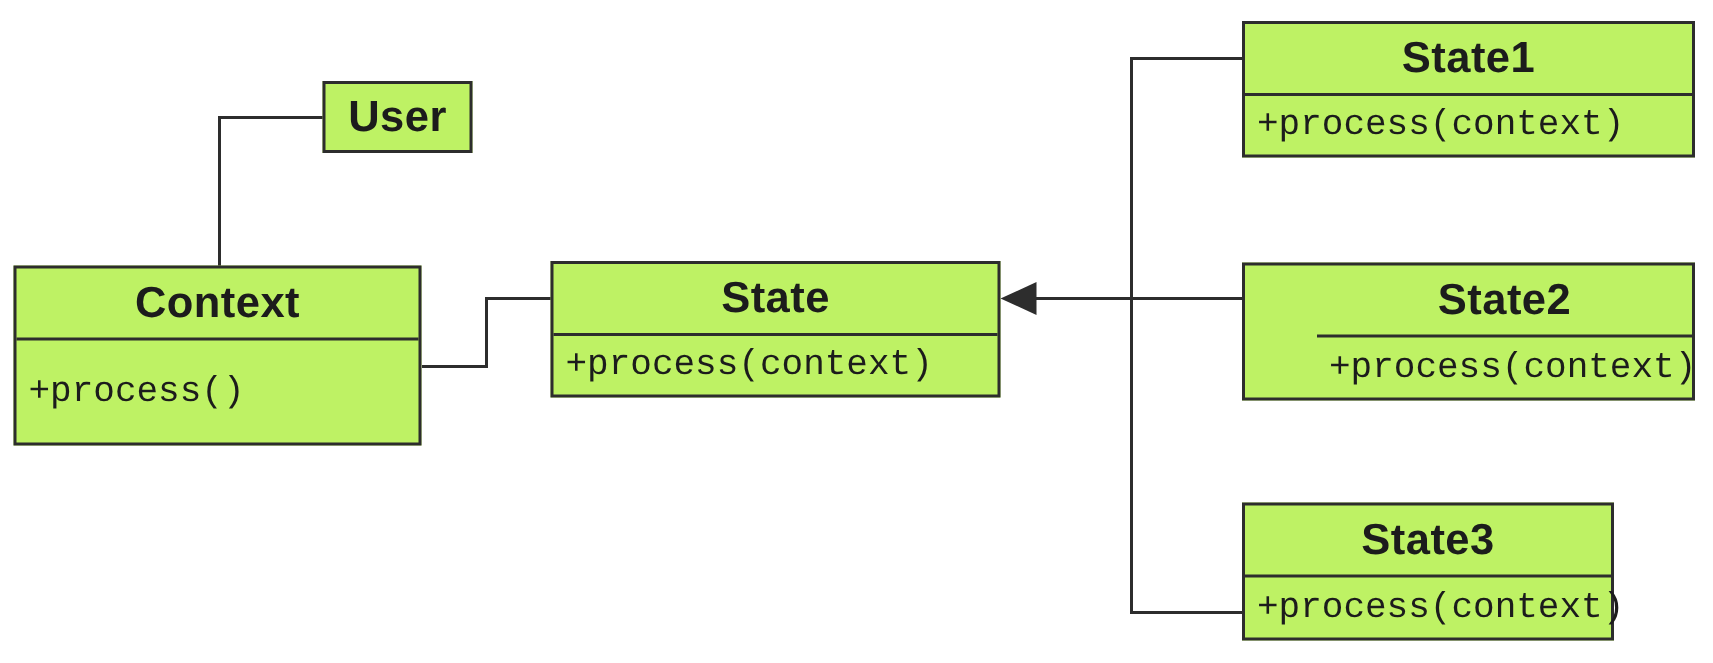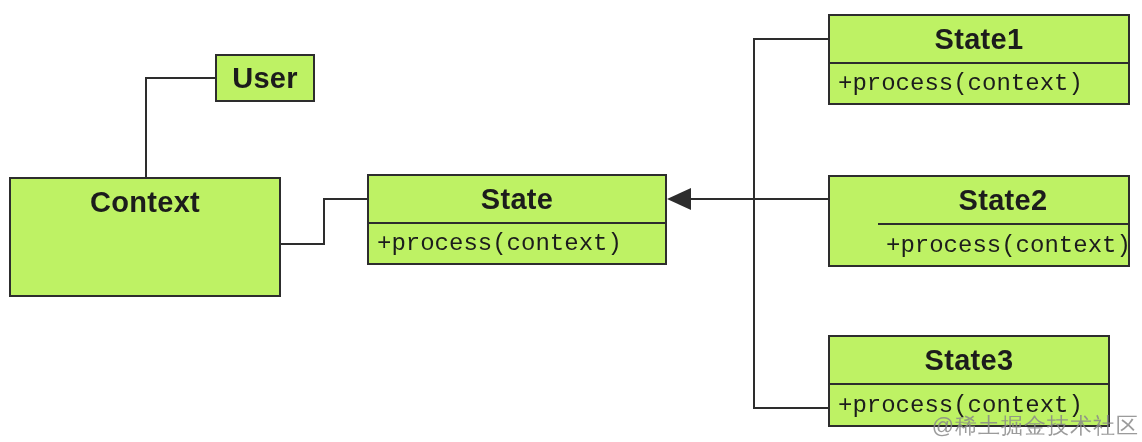--- a/index.html
+++ b/index.html
@@ -47,21 +47,21 @@
   }
   
   #box-user    { left: 215px; top: 54px;  width: 100px; height: 48px; }
   #box-user .uml-title { flex: 1 1 auto; }
   #box-context { left: 9px;   top: 177px; width: 272px; height: 120px; }
   #box-context .uml-title { flex: 0 0 46px; }
   #box-state   { left: 367px; top: 174px; width: 300px; height: 91px; }
   #box-state .uml-title { flex: 0 0 46px; }
   #box-state1  { left: 828px; top: 14px;  width: 302px; height: 91px; }
   #box-state2  { left: 828px; top: 175px; width: 302px; height: 92px; padding-left: 48px; }
-  #box-state3  { left: 828px; top: 335px; width: 282px; height: 92px; }
+  #box-state3  { left: 828px; top: 335px; width: 248px; height: 92px; }
   #box-state1 .uml-title, #box-state2 .uml-title, #box-state3 .uml-title { flex: 0 0 46px; }
   .watermark {
     position: absolute;
     right: 3px;
     bottom: 1px;
     font-size: 22px;
     color: rgba(138, 138, 138, 0.85);
     font-family: "Liberation Sans", sans-serif;
     letter-spacing: 1px;
   }
@@ -80,20 +80,21 @@
     </g>
     <polygon points="667,199 691,188 691,210" fill="#2d2d2d" stroke="none"></polygon>
   </svg>
 
   <div class="uml-box" id="box-user">
     <div class="uml-title">User</div>
   </div>
 
   <div class="uml-box" id="box-context">
     <div class="uml-title">Context</div>
+    <div class="uml-member">+process()</div>
   </div>
 
   <div class="uml-box" id="box-state">
     <div class="uml-title">State</div>
     <div class="uml-member">+process(context)</div>
   </div>
 
   <div class="uml-box" id="box-state1">
     <div class="uml-title">State1</div>
     <div class="uml-member">+process(context)</div>
@@ -102,15 +103,14 @@
   <div class="uml-box" id="box-state2">
     <div class="uml-title">State2</div>
     <div class="uml-member">+process(context)</div>
   </div>
 
   <div class="uml-box" id="box-state3">
     <div class="uml-title">State3</div>
     <div class="uml-member">+process(context)</div>
   </div>
 
-  <div class="watermark">@稀土掘金技术社区</div>
 
 </div>
 
 </body></html>

